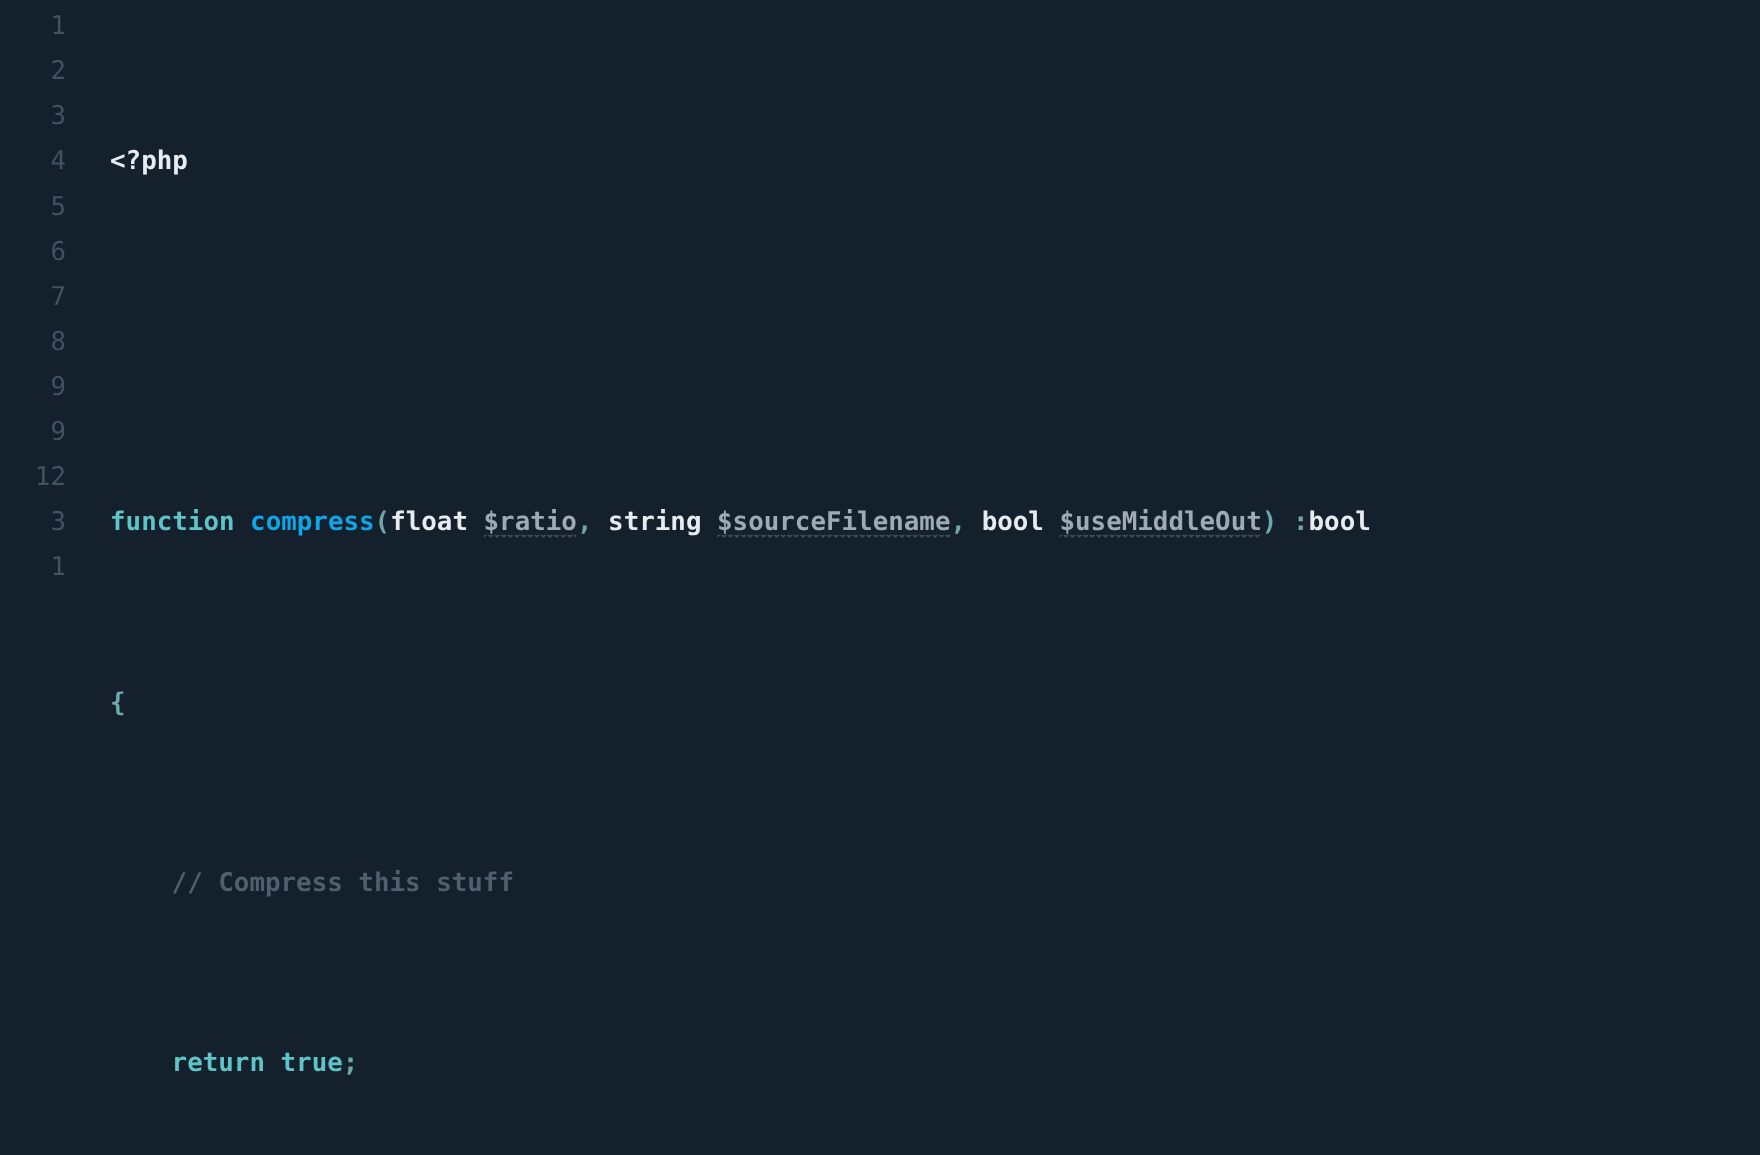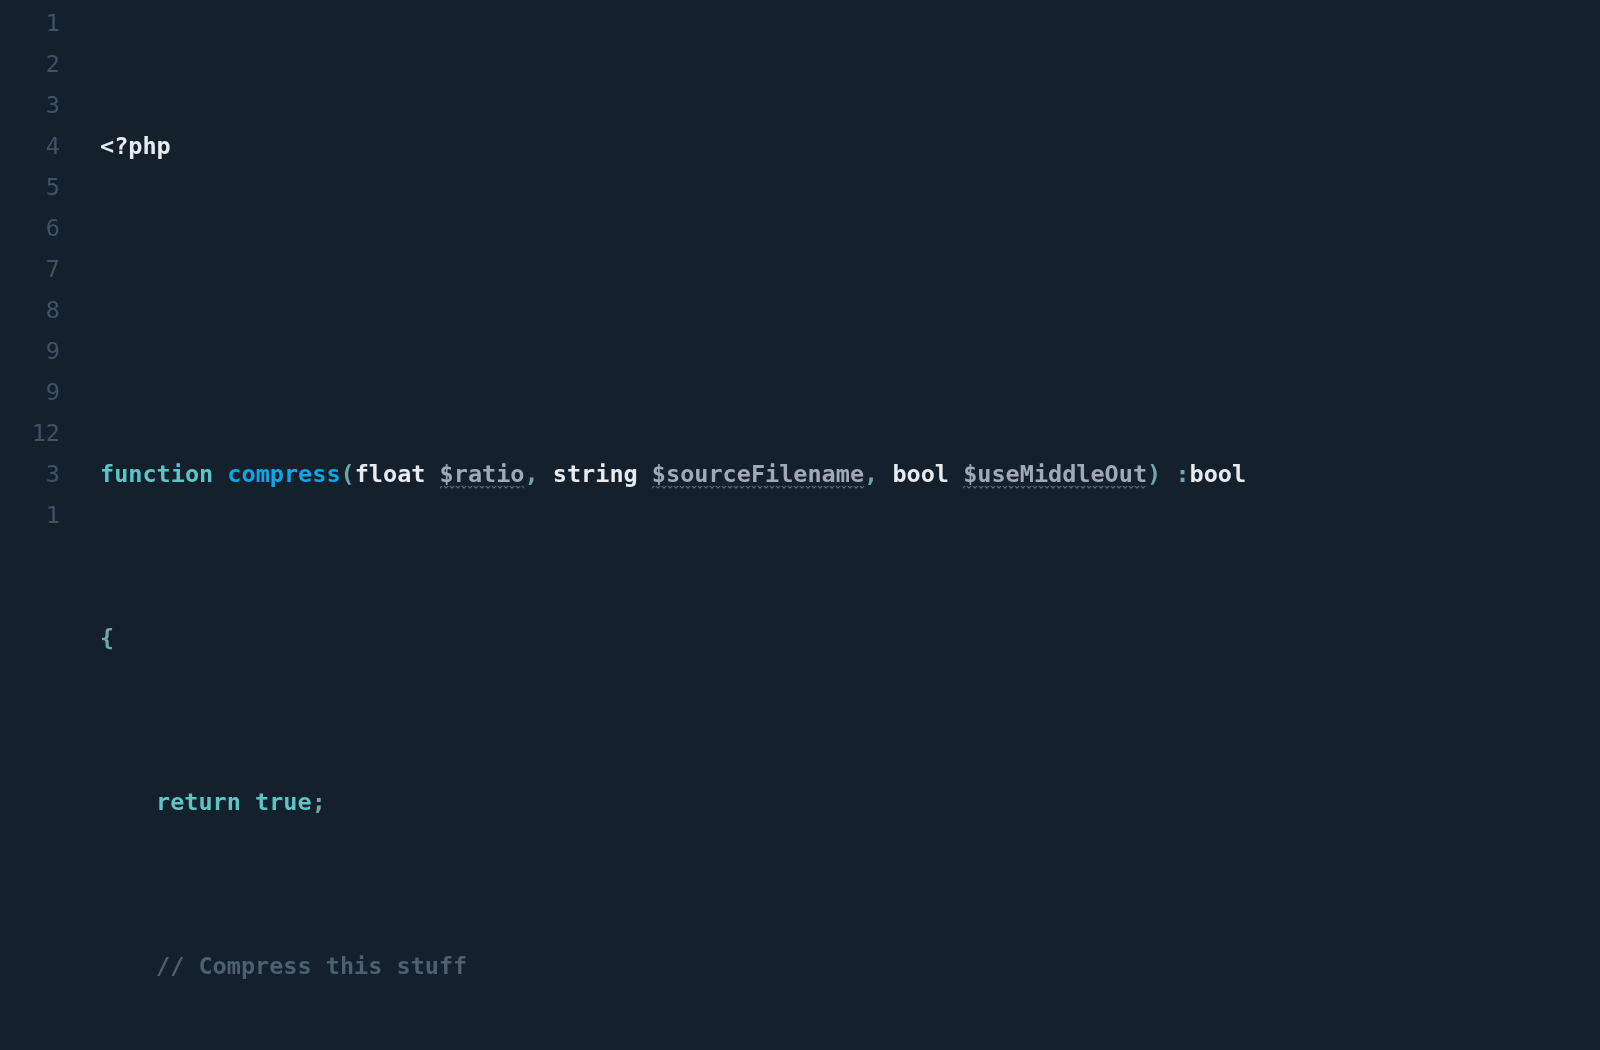--- a/index.html
+++ b/index.html
@@ -81,23 +81,23 @@
   <div class="code">
     
     <div class="code-line"><span class="tk-default">&lt;?php</span></div>
     
     <div class="code-line"></div>
     
     <div class="code-line"><span class="tk-keyword">function</span> <span class="tk-fname">compress</span><span class="tk-punct">(</span><span class="tk-type">float</span> <span class="tk-param squiggle">$ratio</span><span class="tk-punct">,</span> <span class="tk-type">string</span> <span class="tk-param squiggle">$sourceFilename</span><span class="tk-punct">,</span> <span class="tk-type">bool</span> <span class="tk-param squiggle">$useMiddleOut</span><span class="tk-punct">)</span> <span class="tk-punct">:</span><span class="tk-type">bool</span></div>
     
     <div class="code-line"><span class="tk-punct">{</span></div>
     
+    <div class="code-line"><span class="indent"></span><span class="tk-comment">// Compress this stuff</span></div>
+    
     <div class="code-line"><span class="indent"></span><span class="tk-keyword">return</span> <span class="tk-keyword">true</span><span class="tk-punct">;</span></div>
-    
-    <div class="code-line"><span class="indent"></span><span class="tk-comment">// Compress this stuff</span></div>
     
     
     
     
     
     
     
     
     
     

